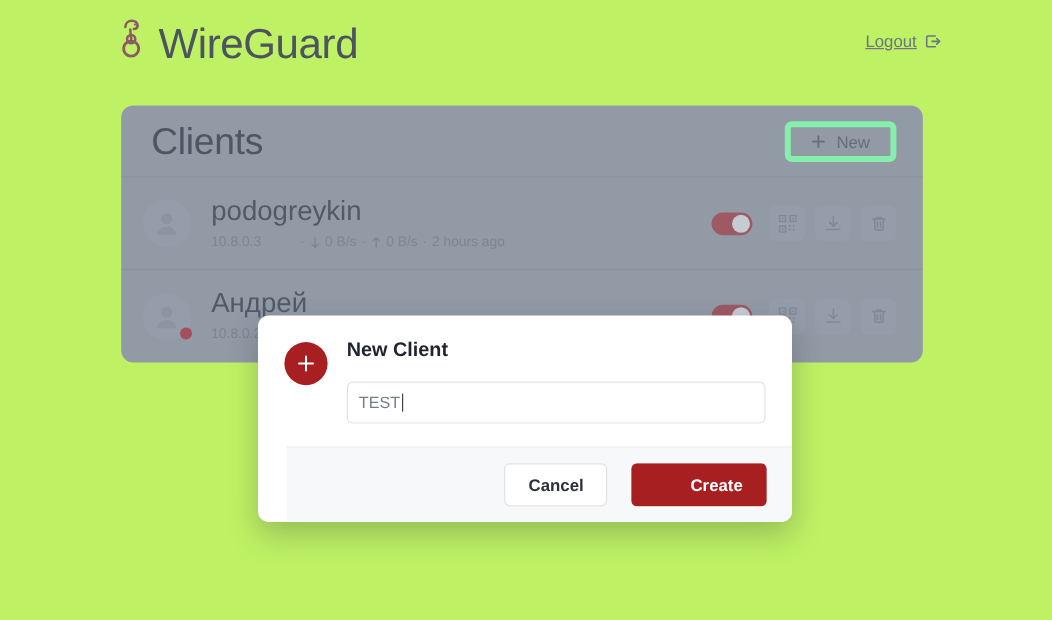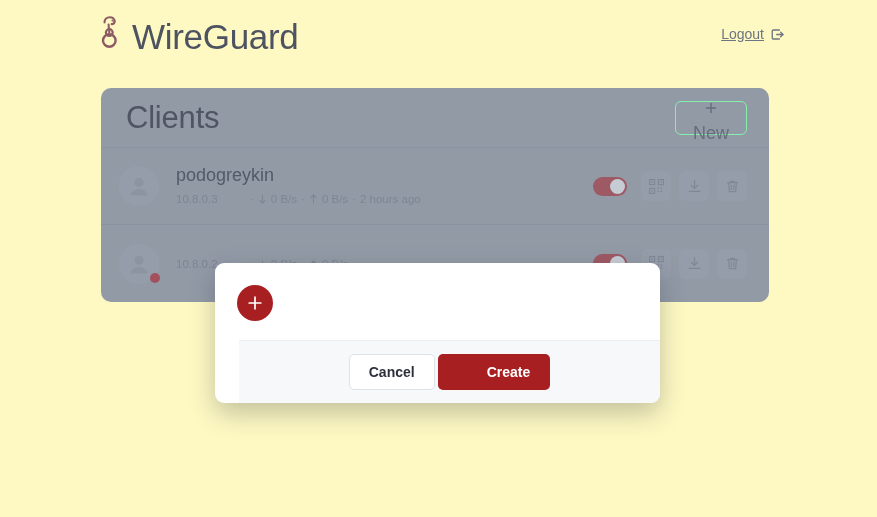--- a/index.html
+++ b/index.html
@@ -13,21 +13,21 @@
   body {
     font-family: "Liberation Sans", sans-serif;
     background: #8e95a2;
     position: relative;
   }
 
   
   #page-dim {
     position: absolute;
     inset: 0;
-    background: #fef9c3;
+    background: #bef264;
   }
 
   
   .header {
     position: absolute;
     left: 0; top: 0;
     width: 877px;
     height: 72px;
     display: flex;
     align-items: center;
@@ -94,27 +94,26 @@
     color: #4f5562;
     letter-spacing: -0.2px;
   }
 
   .new-btn {
     display: flex;
     align-items: center;
     gap: 9px;
     height: 34px;
     padding: 0 17px;
-    border: 1px solid #86efac;
+    border: 5px solid #86efac;
     border-radius: 6px;
-    font-size: 18px;
+    font-size: 14px;
     color: #666d7b;
     cursor: pointer;
     background: transparent;
-    flex-direction: column;
   }
   .plus-sm { width: 12px; height: 12px; display: block; }
 
   
   .client-row {
     height: 77px;
     display: flex;
     align-items: center;
     padding: 0 22px 0 18px;
     border-bottom: 1px solid #8b93a0;
@@ -141,21 +140,21 @@
     bottom: 1px;
     width: 10px;
     height: 10px;
     border-radius: 50%;
     background: #a4505c;
   }
 
   .client-info { flex: 1 1 auto; min-width: 0; }
 
   .client-name {
-    font-size: 18px;
+    font-size: 23px;
     color: #535a67;
     line-height: 1.3;
     white-space: nowrap;
   }
 
   .client-meta {
     display: flex;
     align-items: center;
     font-size: 11.5px;
     color: #7e8593;
@@ -265,22 +264,22 @@
     height: 15px;
     background: #3c4250;
     margin-left: 1px;
   }
 
   .modal-footer {
     background: #f7f8fa;
     border-top: 1px solid #eceef2;
     padding: 13px 21px;
     display: flex;
-    justify-content: center;
-    gap: 3px;
+    justify-content: flex-end;
+    gap: 20px;
     margin-left: 24px;
   }
 
   .btn {
     height: 36px;
     padding: 0 19px;
     border-radius: 5px;
     font-size: 14px;
     font-weight: bold;
     display: flex;
@@ -429,20 +428,21 @@
         <span class="avatar">
           <svg viewBox="0 0 40 40" width="40" height="40">
             <circle cx="20" cy="20" r="20" fill="#969daa"></circle>
             <circle cx="20" cy="16.3" r="4.6" fill="#8d94a1"></circle>
             <path d="M11.4 29.6a8.8 8.8 0 0 1 17.2 0z" fill="#8d94a1"></path>
           </svg>
         </span>
         <span class="status-dot"></span>
       </div>
       <div class="client-info">
+        <div class="client-name">Андрей</div>
         <div class="client-meta">
           <span class="client-ip">10.8.0.2</span>
           <span class="meta-stats">
             <span>·</span>
             <span>
               <svg class="arrow-ico" viewBox="0 0 9 10" stroke="#7e8593" stroke-width="1.1" fill="none" stroke-linecap="round" stroke-linejoin="round">
                 <path d="M4.5 1v8M2 6.6l2.5 2.5L7 6.6"></path>
               </svg>
             </span>
             <span>0 B/s</span>
@@ -501,18 +501,25 @@
   </div>
 </div>
 
 <div class="modal">
   <div class="modal-body">
     <div class="modal-plus">
       <svg class="plus-white" viewBox="0 0 16 16" stroke="#ffffff" stroke-width="1.7" stroke-linecap="round">
         <path d="M8 2.2v11.6M2.2 8h11.6"></path>
       </svg>
     </div>
+    <div class="modal-main">
+      <div class="modal-title">New Client</div>
+      <div class="name-input">
+        <span>TEST</span>
+          <span class="caret"></span>
+      </div>
+    </div>
   </div>
   <div class="modal-footer">
     <button class="btn btn-cancel">Cancel</button>
     <button class="btn btn-create">Create</button>
   </div>
 </div>
 
 </body></html>

